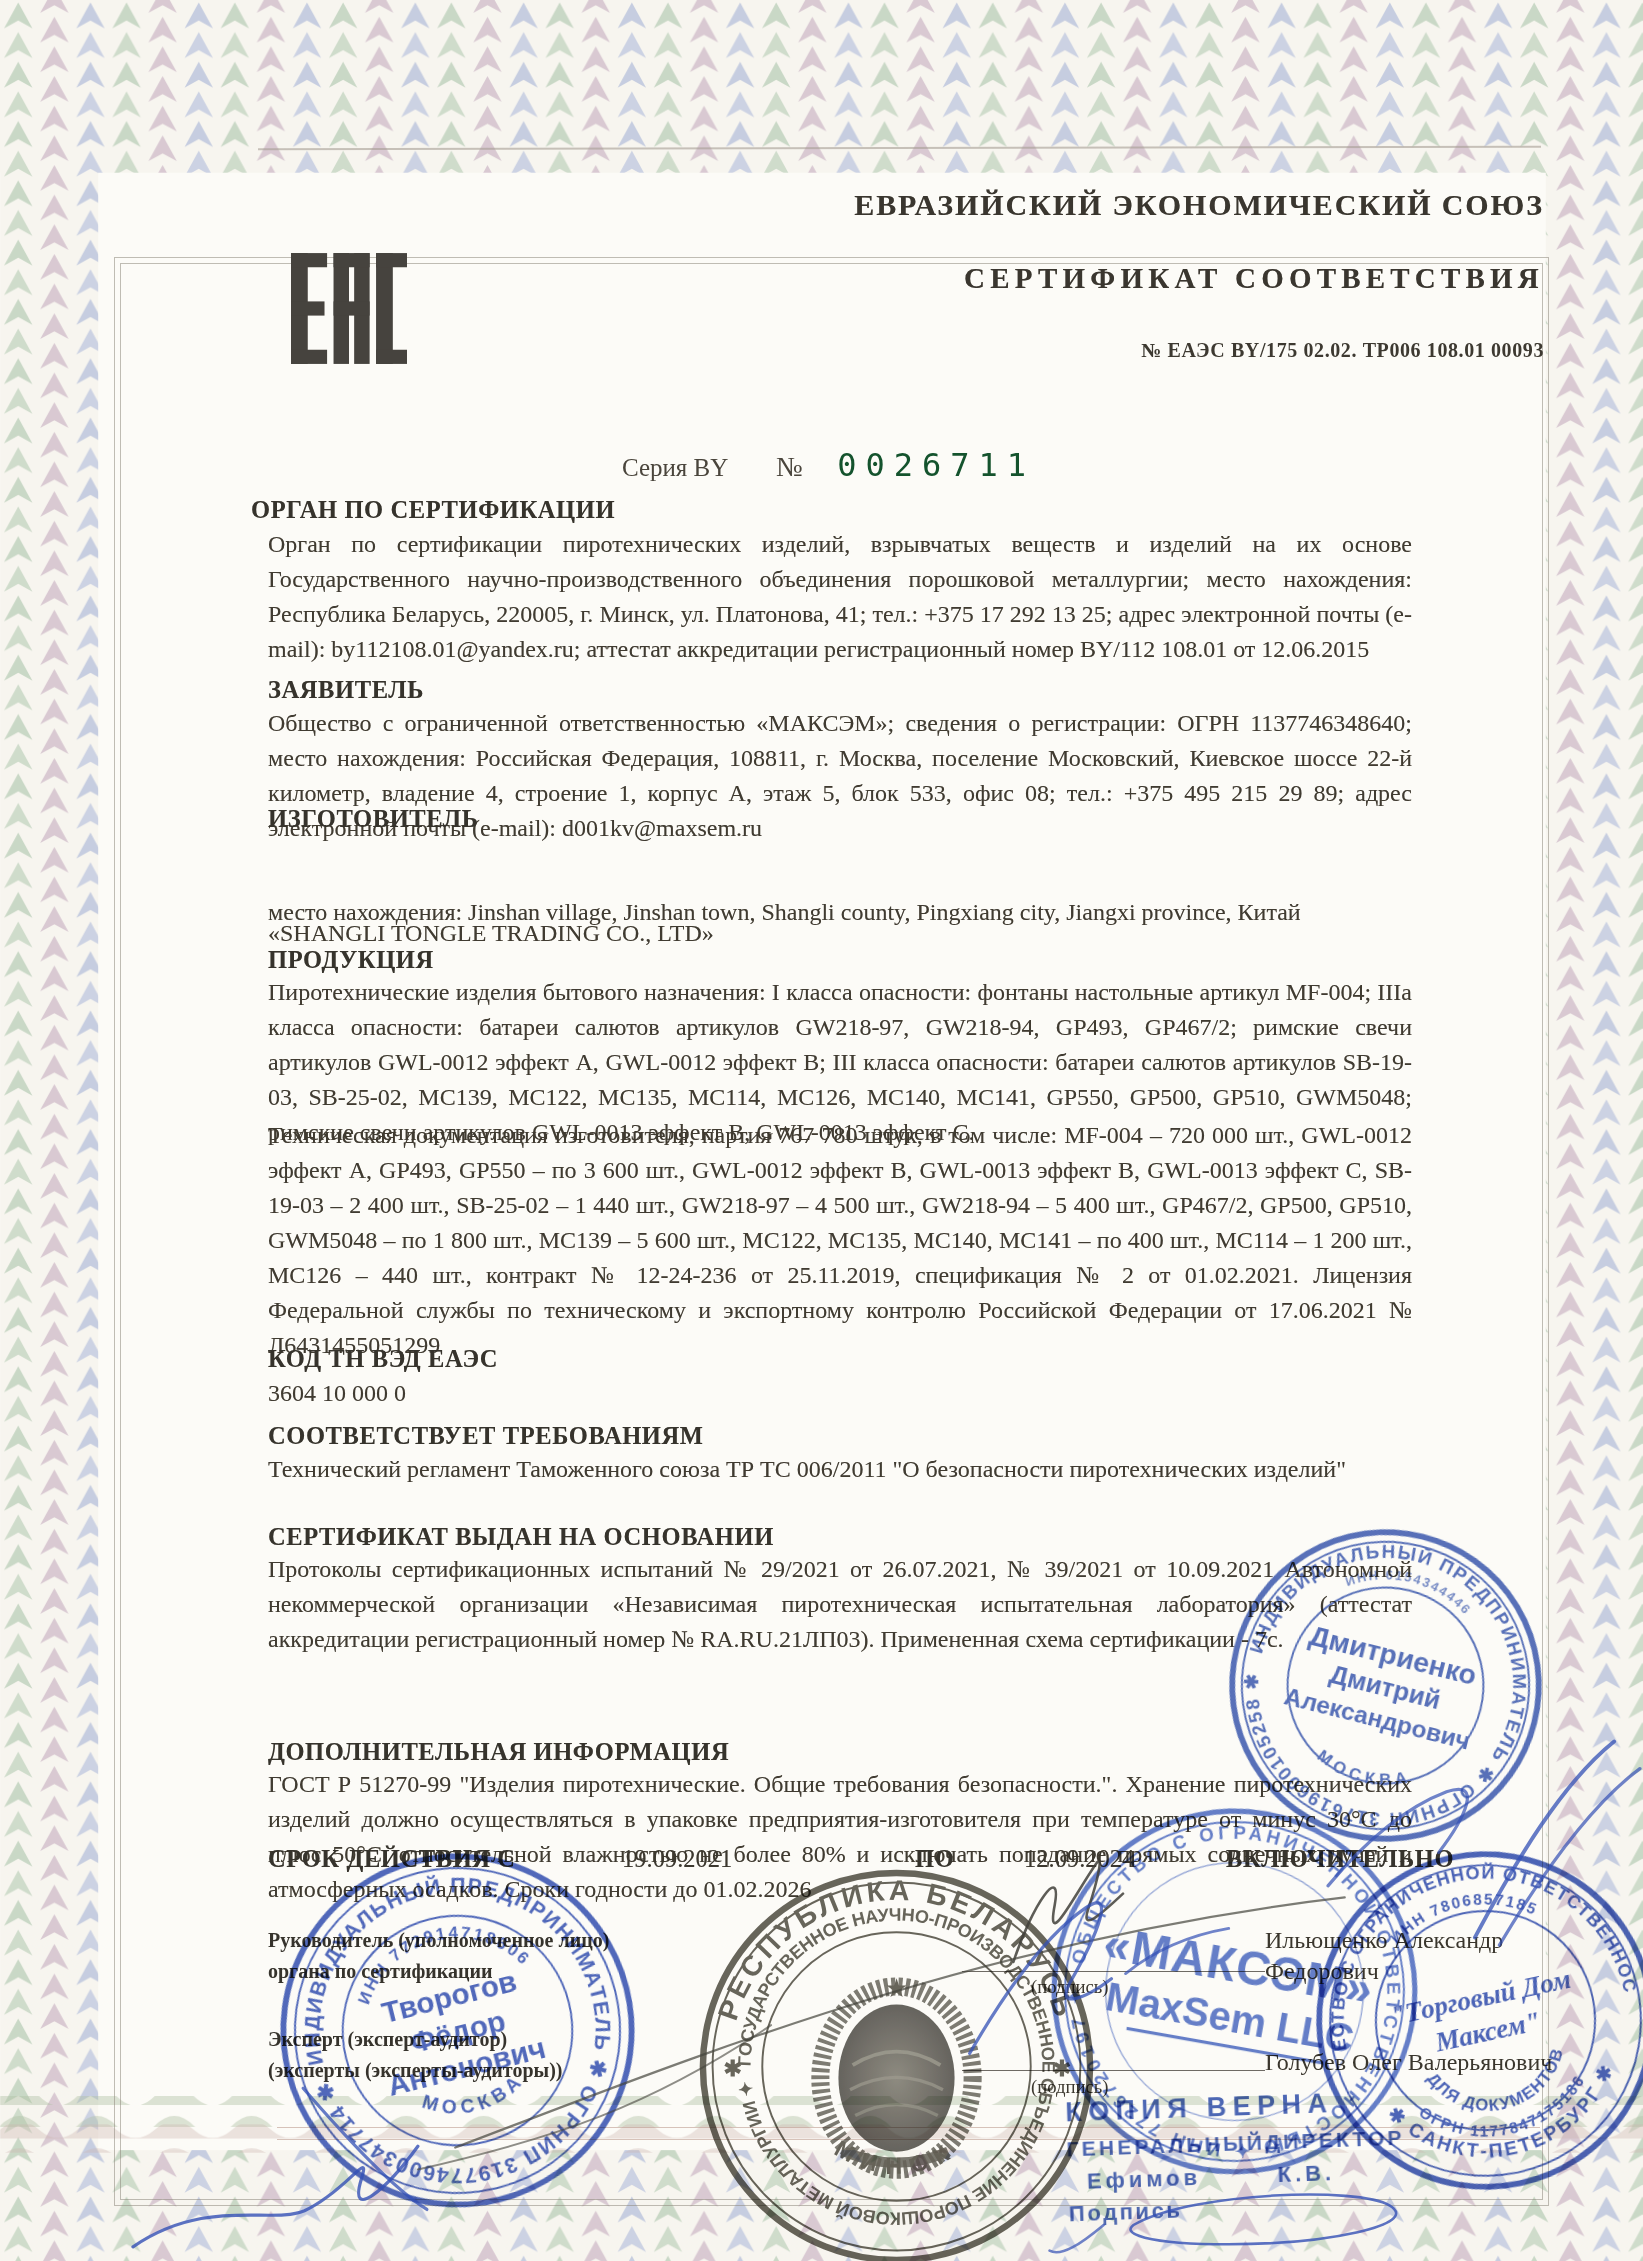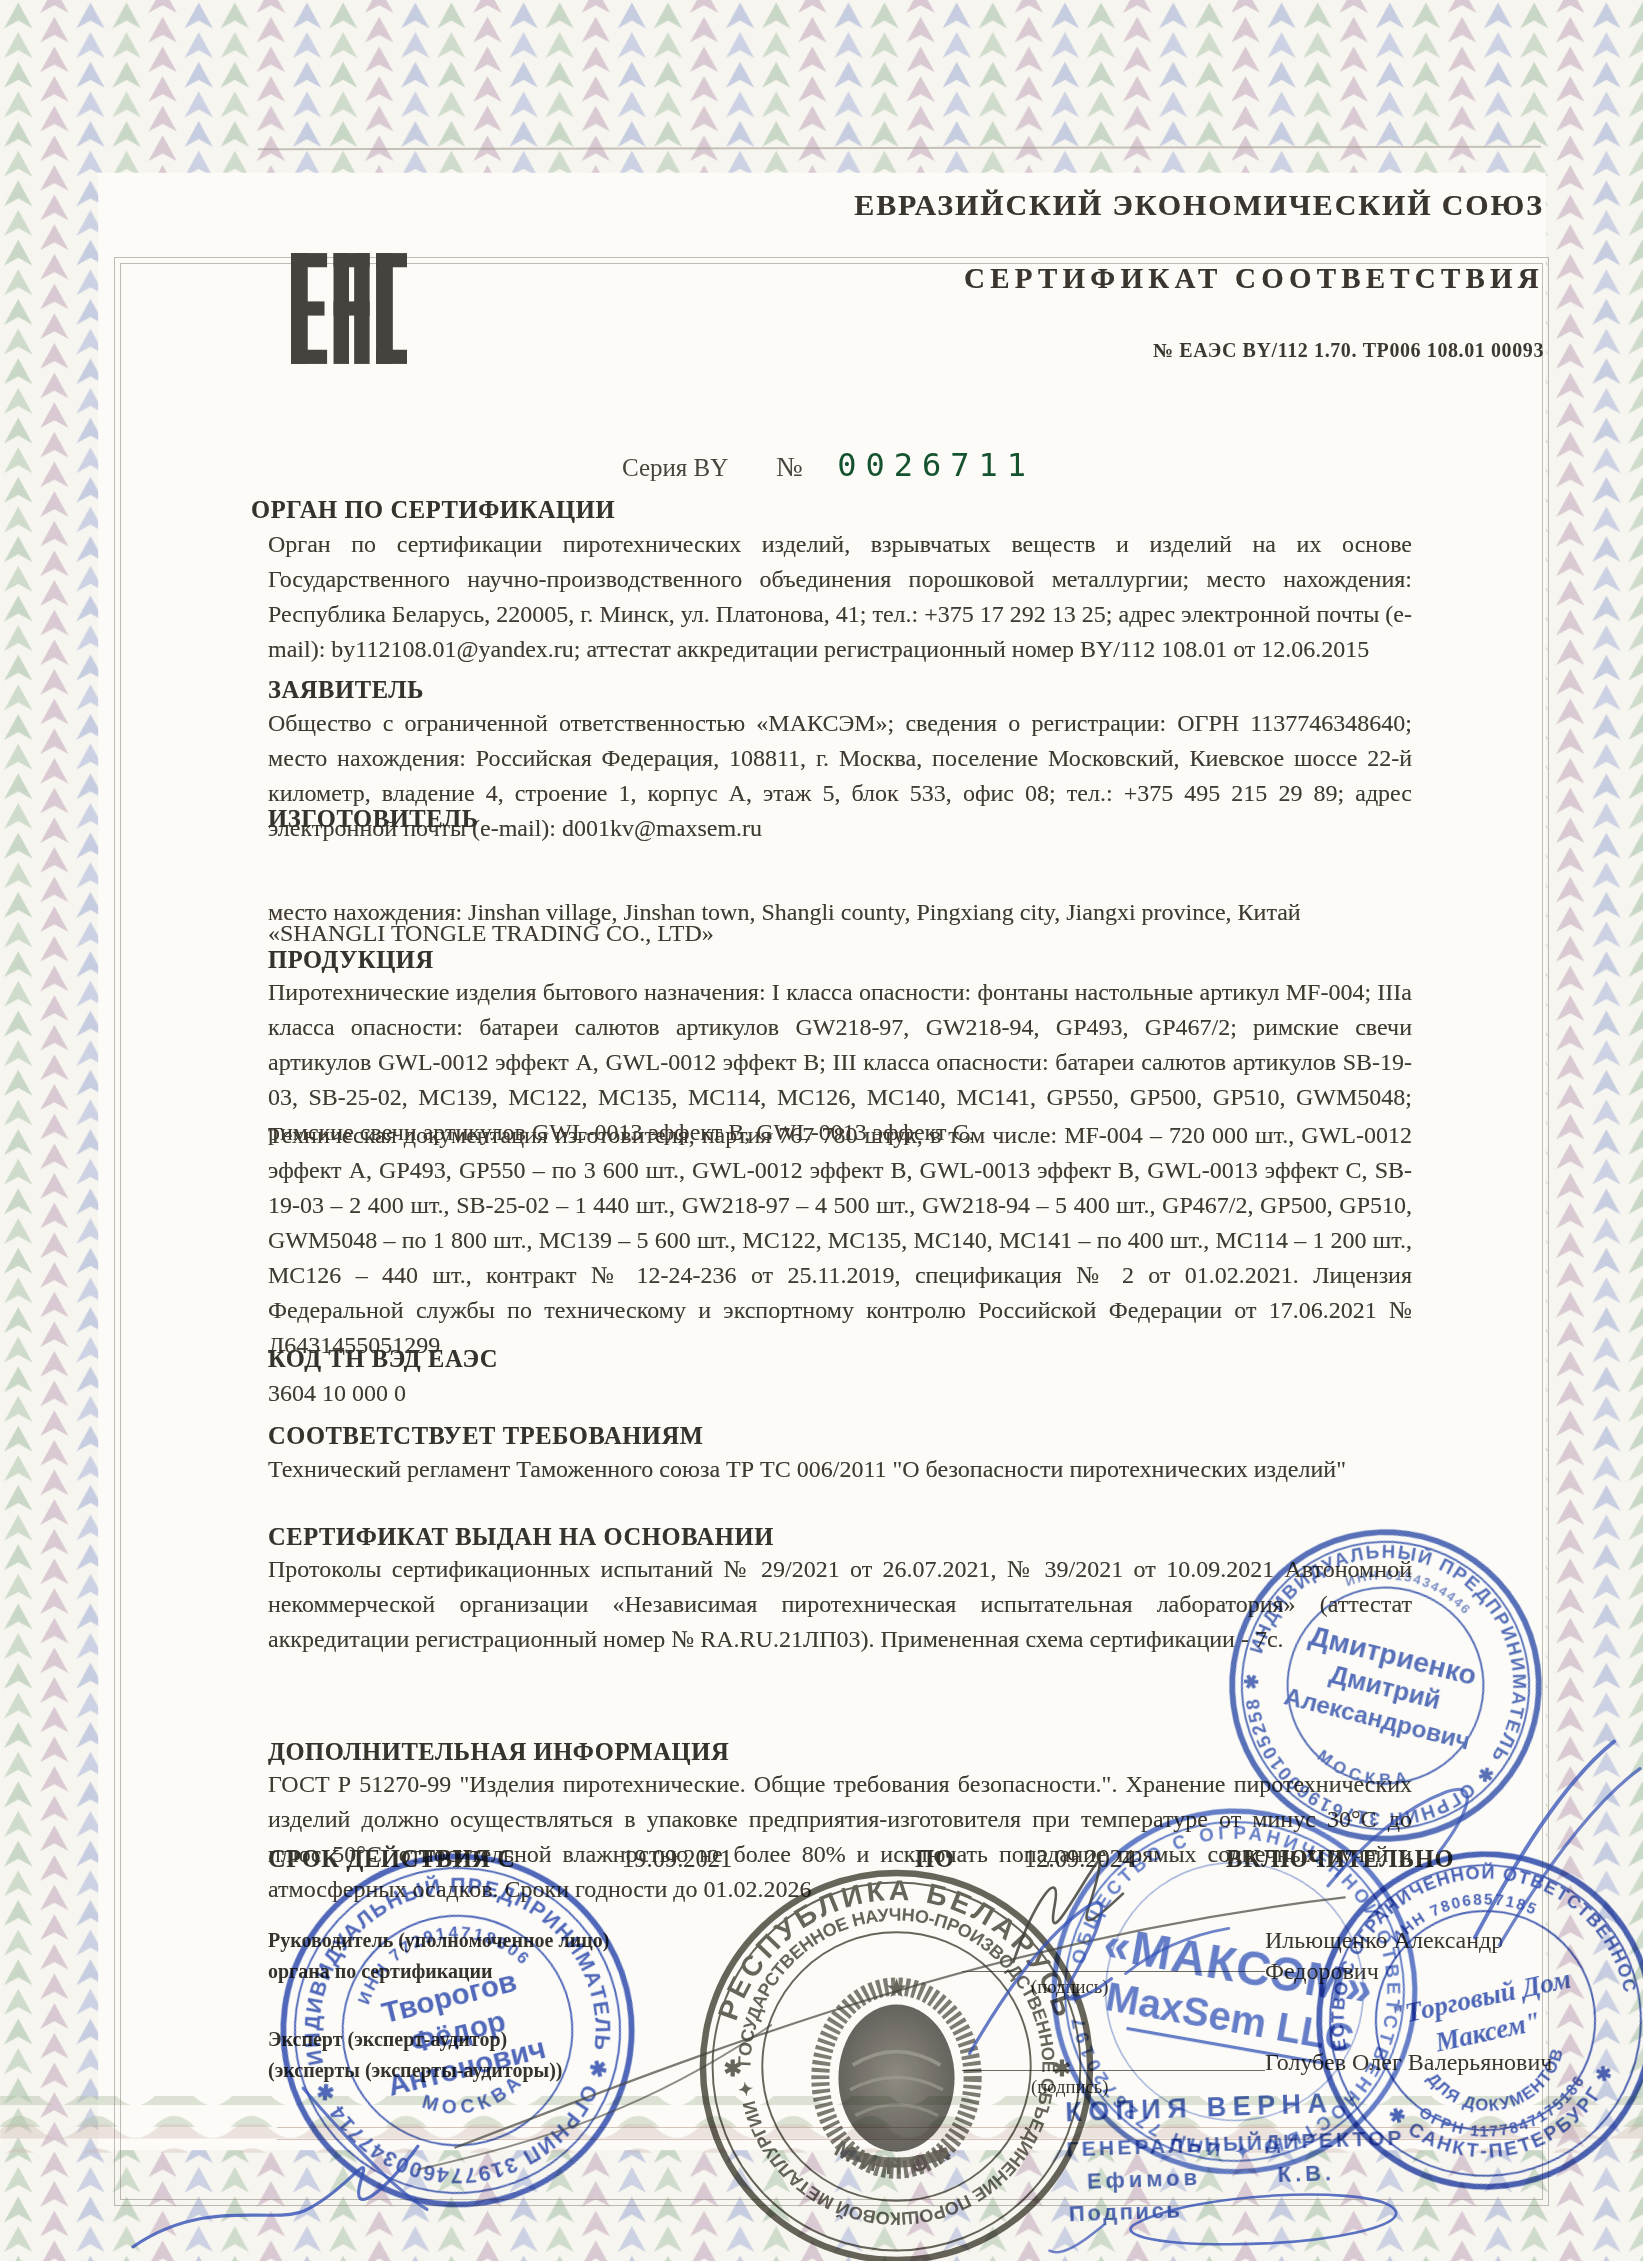--- a/index.html
+++ b/index.html
@@ -81,21 +81,21 @@
       <rect x="66" y="0" width="56" height="22"></rect>
       <rect x="66" y="75" width="56" height="22"></rect>
       <rect x="132" y="0" width="26" height="172"></rect>
       <rect x="132" y="0" width="48" height="22"></rect>
       <rect x="132" y="150" width="48" height="22"></rect>
     </g>
   </svg>
 
   <div class="center" style="top:188px;z-index:10;font-weight:bold;font-size:30px;letter-spacing:1.9px;color:#3a362f;text-shadow:0 0 0.6px rgba(60,55,45,.45)">ЕВРАЗИЙСКИЙ ЭКОНОМИЧЕСКИЙ СОЮЗ</div>
   <div class="center" style="top:262px;z-index:10;font-weight:bold;font-size:29px;letter-spacing:5.2px;color:#3a362f;text-shadow:0 0 0.6px rgba(60,55,45,.45)">СЕРТИФИКАТ СООТВЕТСТВИЯ</div>
-  <div class="center" style="top:339px;z-index:10;font-weight:bold;font-size:20px;letter-spacing:0.6px;color:#3d3931">№ ЕАЭС BY/112 1.70. ТР006 108.01 00093</div>
+  <div class="center" style="top:339px;z-index:10;font-weight:bold;font-size:20px;letter-spacing:0.6px;color:#3d3931">№ ЕАЭС BY/175 02.02. ТР006 108.01 00093</div>
 
   <div class="abs" style="left:113px;top:446px;width:1431px;text-align:center;z-index:10">
     <span style="font-size:25px;color:#4a453c;">Серия BY</span>
     <span style="font-size:28px;color:#4a453c;margin-left:45px;">№</span>
     <span style="font-family:'DejaVu Sans Mono',monospace;font-size:32px;color:#14532d;letter-spacing:9px;margin-left:32px;">0026711</span>
   </div>
 
   <div class="h" style="left:251px;top:496px;z-index:10">ОРГАН ПО СЕРТИФИКАЦИИ</div>
   <div class="p" style="top:527px;z-index:10">Орган по сертификации пиротехнических изделий, взрывчатых веществ и изделий на их основе Государственного научно-производственного объединения порошковой металлургии; место нахождения: Республика Беларусь, 220005, г. Минск, ул. Платонова, 41; тел.: +375 17 292 13 25; адрес электронной почты (e-mail): by112108.01@yandex.ru; аттестат аккредитации регистрационный номер BY/112 108.01 от 12.06.2015</div>
 

